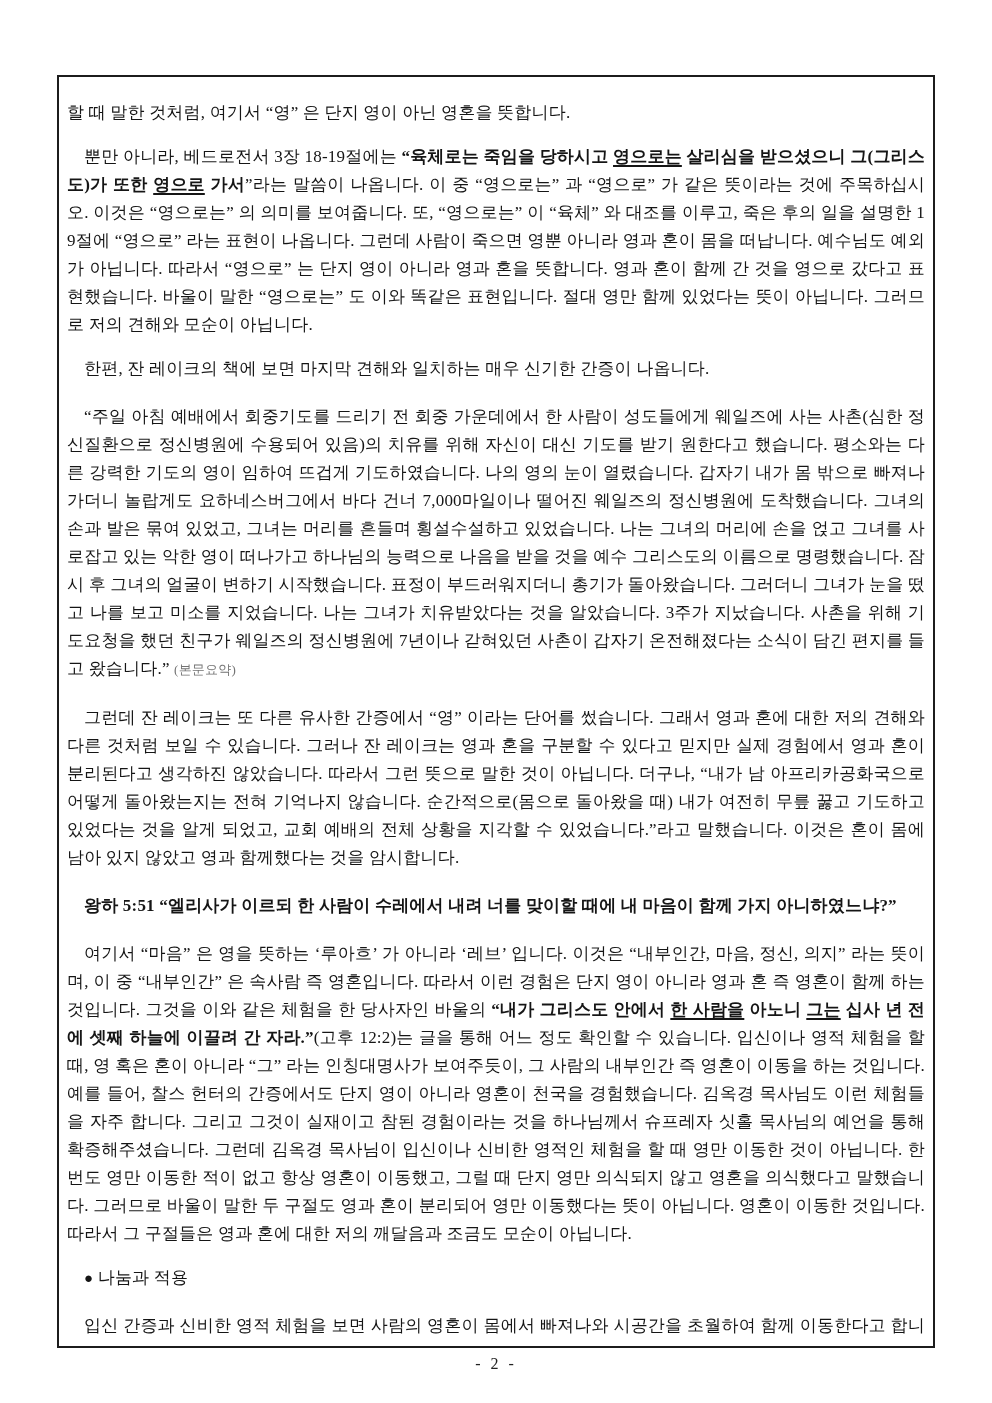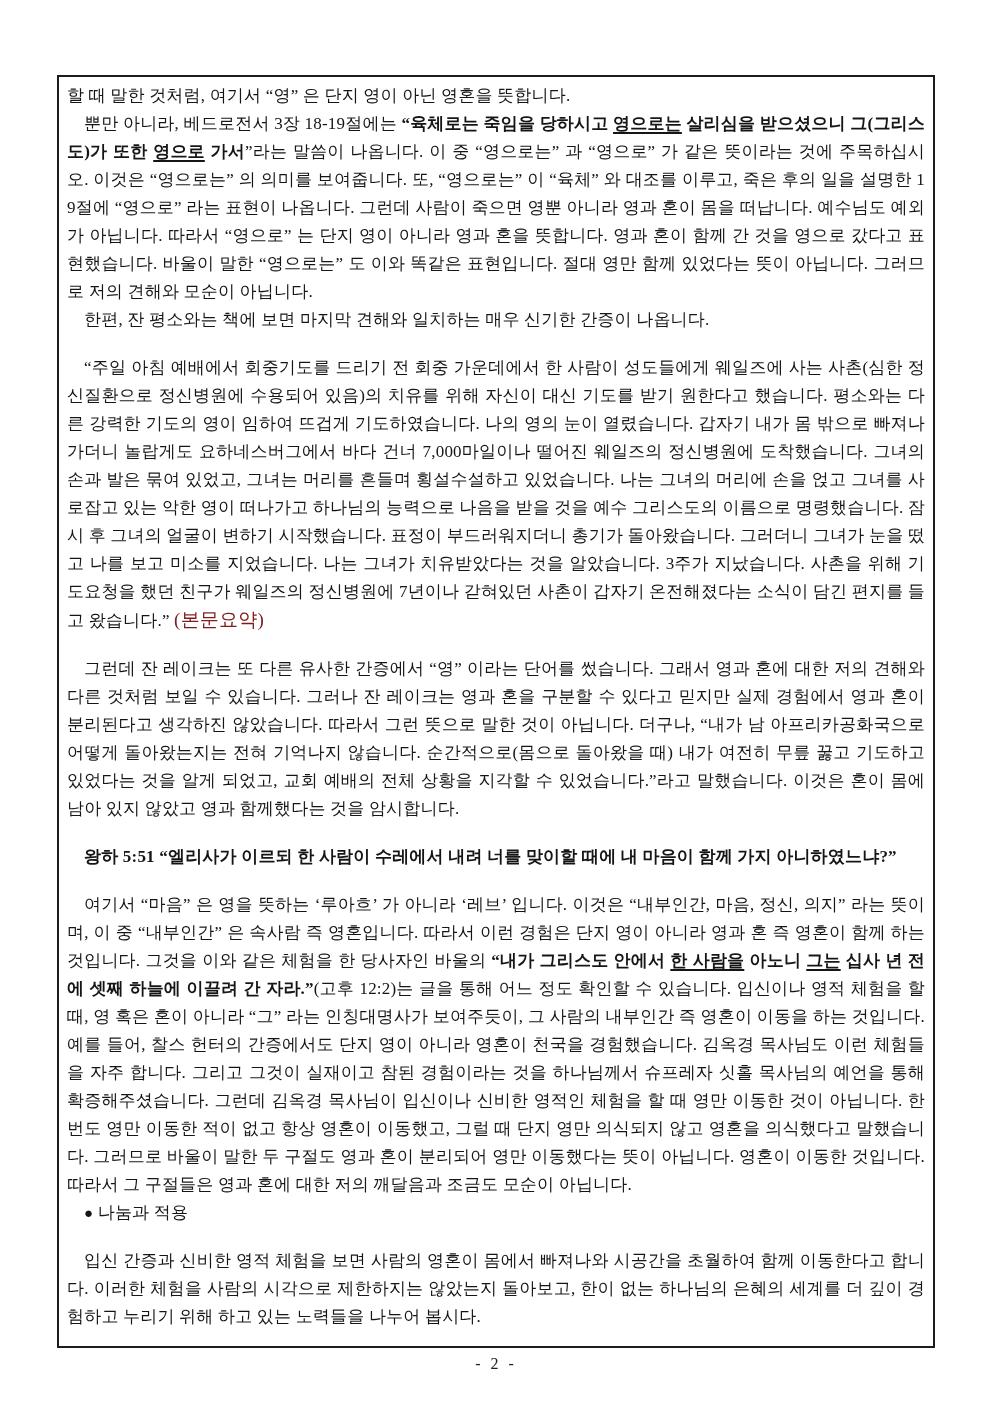--- a/index.html
+++ b/index.html
@@ -15,59 +15,59 @@
     background: #ffffff;
     overflow: hidden;
   }
   .page-border {
     position: absolute;
     left: 57px;
     top: 75px;
     width: 878px;
     height: 1273px;
     border: 2px solid #1c1c1c;
-    padding: 5px 8px 0 8px;
+    padding: 22px 8px 0 8px;
     overflow: hidden;
     background: #ffffff;
   }
   .para {
     font-size: 17px;
     line-height: 28px;
     color: #151515;
     text-align: justify;
     word-break: break-all;
     letter-spacing: 0.2px;
   }
-  .para.indent { text-indent: 17px; }
+  .para.indent { text-indent: 17px; margin-top: 16px; }
   .para.gap1  { margin-top: 20px; }
   .para.gap2  { }
   .b  { font-weight: bold; }
   .u  { text-decoration: underline; text-underline-offset: 3px; text-decoration-thickness: 1.5px; }
-  .sm { font-size: 19px; color: #7f1d1d; }
+  .sm { font-size: 13px; color: #737373; }
   .bullet { font-size: 15px; }
   .footer {
     position: absolute;
     left: 0;
     top: 1355px;
     width: 992px;
     text-align: center;
     font-size: 16px;
     color: #222;
     letter-spacing: 3px;
   }
 </style>
 </head>
 <body>
 
 <div class="page">
   <div class="page-border">
     <div>
         <p class="para"><span class="">할 때 말한 것처럼, 여기서 “영” 은 단지 영이 아닌 영혼을 뜻합니다.</span></p>
         <p class="para indent"><span class="">뿐만 아니라, 베드로전서 3장 18-19절에는 </span><span class="b">“육체로는 죽임을 당하시고 </span><span class="b u">영으로는</span><span class="b"> 살리심을 받으셨으니 그(그리스도)가 또한 </span><span class="b u">영으로</span><span class="b"> 가서</span><span class="">”라는 말씀이 나옵니다. 이 중 “영으로는” 과 “영으로” 가 같은 뜻이라는 것에 주목하십시오. 이것은 “영으로는” 의 의미를 보여줍니다. 또, “영으로는” 이 “육체” 와 대조를 이루고, 죽은 후의 일을 설명한 19절에 “영으로” 라는 표현이 나옵니다. 그런데 사람이 죽으면 영뿐 아니라 영과 혼이 몸을 떠납니다. 예수님도 예외가 아닙니다. 따라서 “영으로” 는 단지 영이 아니라 영과 혼을 뜻합니다. 영과 혼이 함께 간 것을 영으로 갔다고 표현했습니다. 바울이 말한 “영으로는” 도 이와 똑같은 표현입니다. 절대 영만 함께 있었다는 뜻이 아닙니다. 그러므로 저의 견해와 모순이 아닙니다.</span></p>
-        <p class="para indent"><span class="">한편, 잔 평소와는 책에 보면 마지막 견해와 일치하는 매우 신기한 간증이 나옵니다.</span></p>
+        <p class="para indent"><span class="">한편, 잔 레이크의 책에 보면 마지막 견해와 일치하는 매우 신기한 간증이 나옵니다.</span></p>
         <p class="para indent gap1"><span class="">“주일 아침 예배에서 회중기도를 드리기 전 회중 가운데에서 한 사람이 성도들에게 웨일즈에 사는 사촌(심한 정신질환으로 정신병원에 수용되어 있음)의 치유를 위해 자신이 대신 기도를 받기 원한다고 했습니다. 평소와는 다른 강력한 기도의 영이 임하여 뜨겁게 기도하였습니다. 나의 영의 눈이 열렸습니다. 갑자기 내가 몸 밖으로 빠져나가더니 놀랍게도 요하네스버그에서 바다 건너 7,000마일이나 떨어진 웨일즈의 정신병원에 도착했습니다. 그녀의 손과 발은 묶여 있었고, 그녀는 머리를 흔들며 횡설수설하고 있었습니다. 나는 그녀의 머리에 손을 얹고 그녀를 사로잡고 있는 악한 영이 떠나가고 하나님의 능력으로 나음을 받을 것을 예수 그리스도의 이름으로 명령했습니다. 잠시 후 그녀의 얼굴이 변하기 시작했습니다. 표정이 부드러워지더니 총기가 돌아왔습니다. 그러더니 그녀가 눈을 떴고 나를 보고 미소를 지었습니다. 나는 그녀가 치유받았다는 것을 알았습니다. 3주가 지났습니다. 사촌을 위해 기도요청을 했던 친구가 웨일즈의 정신병원에 7년이나 갇혀있던 사촌이 갑자기 온전해졌다는 소식이 담긴 편지를 들고 왔습니다.” </span><span class="sm">(본문요약)</span></p>
         <p class="para indent gap1"><span class="">그런데 잔 레이크는 또 다른 유사한 간증에서 “영” 이라는 단어를 썼습니다. 그래서 영과 혼에 대한 저의 견해와 다른 것처럼 보일 수 있습니다. 그러나 잔 레이크는 영과 혼을 구분할 수 있다고 믿지만 실제 경험에서 영과 혼이 분리된다고 생각하진 않았습니다. 따라서 그런 뜻으로 말한 것이 아닙니다. 더구나, “내가 남 아프리카공화국으로 어떻게 돌아왔는지는 전혀 기억나지 않습니다. 순간적으로(몸으로 돌아왔을 때) 내가 여전히 무릎 꿇고 기도하고 있었다는 것을 알게 되었고, 교회 예배의 전체 상황을 지각할 수 있었습니다.”라고 말했습니다. 이것은 혼이 몸에 남아 있지 않았고 영과 함께했다는 것을 암시합니다.</span></p>
         <p class="para indent gap1"><span class="b">왕하 5:51 “엘리사가 이르되 한 사람이 수레에서 내려 너를 맞이할 때에 내 마음이 함께 가지 아니하였느냐?”</span></p>
         <p class="para indent gap1"><span class="">여기서 “마음” 은 영을 뜻하는 ‘루아흐’ 가 아니라 ‘레브’ 입니다. 이것은 “내부인간, 마음, 정신, 의지” 라는 뜻이며, 이 중 “내부인간” 은 속사람 즉 영혼입니다. 따라서 이런 경험은 단지 영이 아니라 영과 혼 즉 영혼이 함께 하는 것입니다. 그것을 이와 같은 체험을 한 당사자인 바울의 </span><span class="b">“내가 그리스도 안에서 </span><span class="b u">한 사람을</span><span class="b"> 아노니 </span><span class="b u">그는</span><span class="b"> 십사 년 전에 셋째 하늘에 이끌려 간 자라.”</span><span class="">(고후 12:2)는 글을 통해 어느 정도 확인할 수 있습니다. 입신이나 영적 체험을 할 때, 영 혹은 혼이 아니라 “그” 라는 인칭대명사가 보여주듯이, 그 사람의 내부인간 즉 영혼이 이동을 하는 것입니다. 예를 들어, 찰스 헌터의 간증에서도 단지 영이 아니라 영혼이 천국을 경험했습니다. 김옥경 목사님도 이런 체험들을 자주 합니다. 그리고 그것이 실재이고 참된 경험이라는 것을 하나님께서 슈프레자 싯홀 목사님의 예언을 통해 확증해주셨습니다. 그런데 김옥경 목사님이 입신이나 신비한 영적인 체험을 할 때 영만 이동한 것이 아닙니다. 한 번도 영만 이동한 적이 없고 항상 영혼이 이동했고, 그럴 때 단지 영만 의식되지 않고 영혼을 의식했다고 말했습니다. 그러므로 바울이 말한 두 구절도 영과 혼이 분리되어 영만 이동했다는 뜻이 아닙니다. 영혼이 이동한 것입니다. 따라서 그 구절들은 영과 혼에 대한 저의 깨달음과 조금도 모순이 아닙니다.</span></p>
         <p class="para indent gap2"><span class="bullet">●</span><span class=""> 나눔과 적용</span></p>
         <p class="para indent gap1"><span class="">입신 간증과 신비한 영적 체험을 보면 사람의 영혼이 몸에서 빠져나와 시공간을 초월하여 함께 이동한다고 합니다. 이러한 체험을 사람의 시각으로 제한하지는 않았는지 돌아보고, 한이 없는 하나님의 은혜의 세계를 더 깊이 경험하고 누리기 위해 하고 있는 노력들을 나누어 봅시다.</span></p>
       </div>
   </div>
   <div class="footer">- 2 -</div>
 </div>

